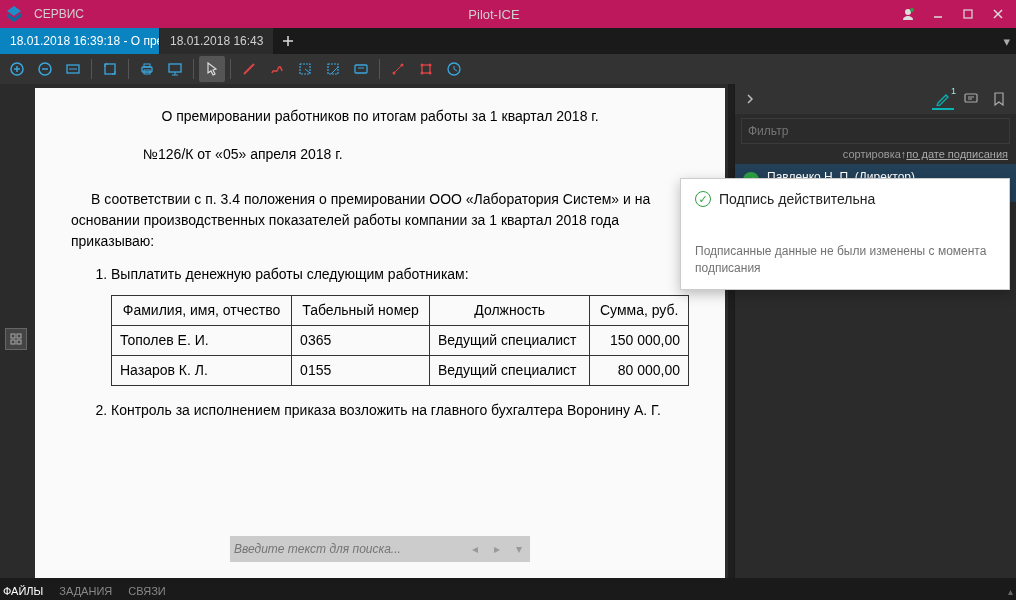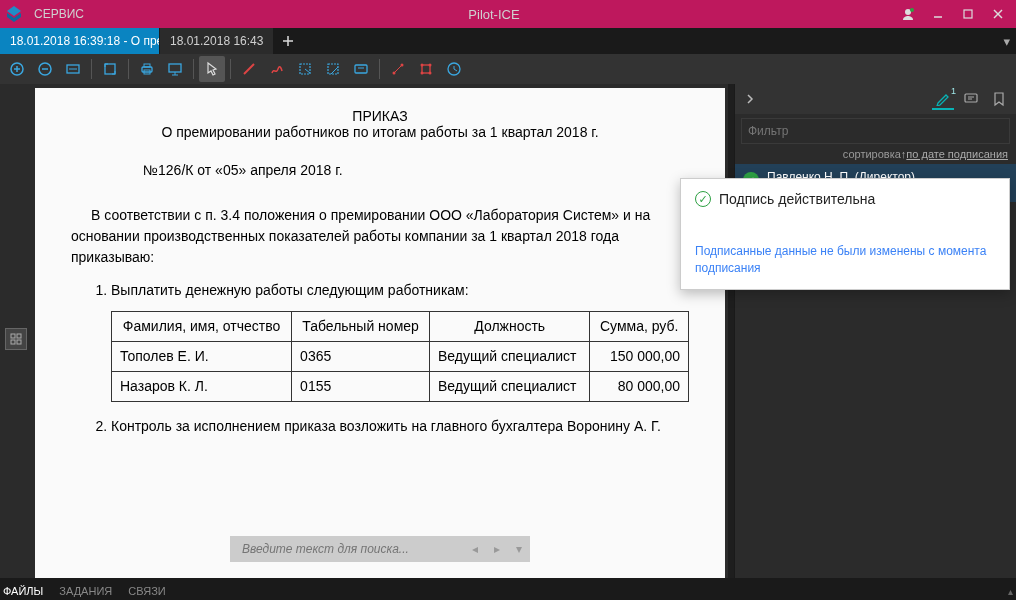--- a/index.html
+++ b/index.html
@@ -184,21 +184,21 @@
   color: #999;
   display: flex;
   align-items: center;
   font-size: 12px;
   font-style: italic;
 }
 .searchbar input {
   flex: 1;
   background: transparent;
   border: none;
-  padding: 0 12px;
+  padding: 0 4px;
   color: #999;
   font-style: italic;
   font-size: 12px;
 }
 .searchbar .nav {
   width: 22px; text-align: center; cursor: pointer; font-style: normal;
 }
 .divider {
   width: 6px;
   background: #1e1e1e;
@@ -294,21 +294,21 @@
 .tooltip .tt-title {
   display: flex; align-items: center; gap: 8px;
   font-size: 14px; margin-bottom: 6px;
 }
 .tooltip .tt-title .ok {
   width: 16px; height: 16px; border-radius: 50%;
   border: 1px solid #2ea043;
   display: flex; align-items: center; justify-content: center;
   color: #2ea043; font-size: 11px;
 }
-.tooltip .tt-body { font-size: 12px; color: #3b82f6; line-height: 1.4; margin-top: 36px; }
+.tooltip .tt-body { font-size: 12px; color: #737373; line-height: 1.4; margin-top: 36px; }
 .bottombar {
   height: 26px;
   background: #1a1a1a;
   display: flex;
   align-items: center;
   padding: 0 3px;
   gap: 16px;
 }
 .bottombar .btab {
   font-size: 11px;
@@ -480,21 +480,20 @@
           <rect x="1" y="1" width="4" height="4" fill="none" stroke="#aaa"></rect>
           <rect x="7" y="1" width="4" height="4" fill="none" stroke="#aaa"></rect>
           <rect x="1" y="7" width="4" height="4" fill="none" stroke="#aaa"></rect>
           <rect x="7" y="7" width="4" height="4" fill="none" stroke="#aaa"></rect>
         </svg>
     </div>
   </div>
 
   <div class="content">
     <div class="page">
-      <div class="doc-title">ПРИКАЗ</div>
       <div class="doc-subtitle">О премировании работников по итогам работы за 1 квартал 2018 г.</div>
       <div class="doc-body">
         <div class="doc-num">№126/К от «05» апреля 2018 г.</div>
         <p class="indent">В соответствии с п. 3.4 положения о премировании ООО «Лаборатория Систем» и на основании производственных показателей работы компании за 1 квартал 2018 года приказываю:</p>
         <ol>
           <li>Выплатить денежную работы следующим работникам:</li>
         </ol>
         <table class="tbl">
           <tbody>
               <tr>

